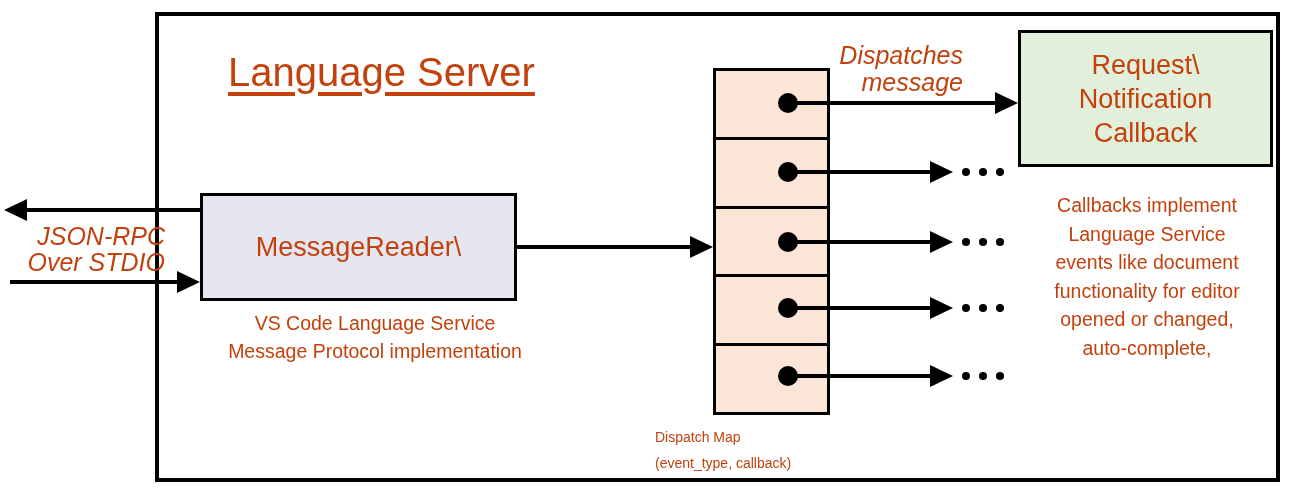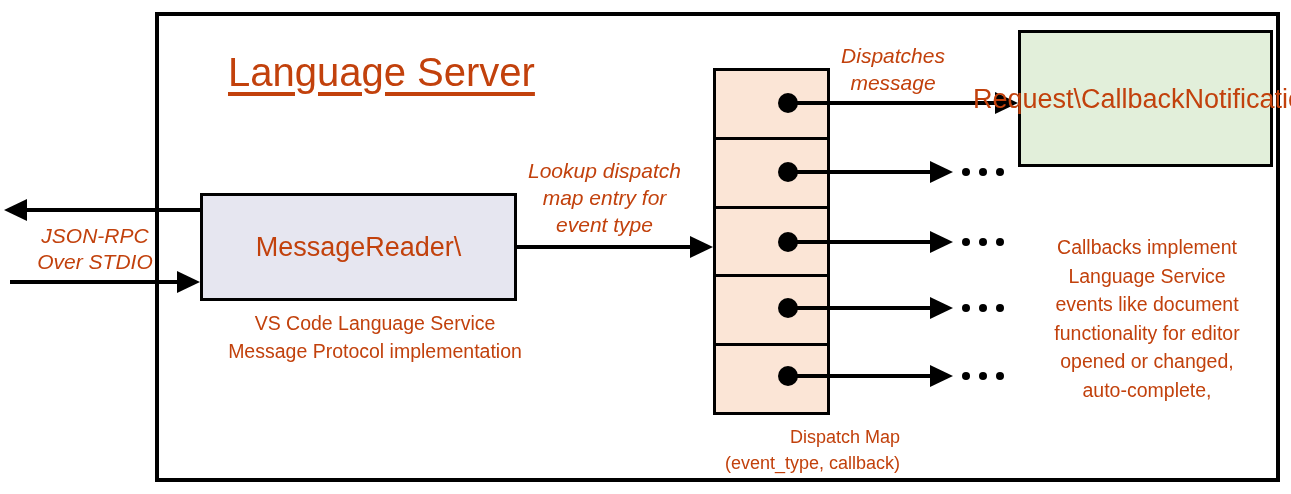--- a/index.html
+++ b/index.html
@@ -32,36 +32,36 @@
   
   #dispatch-map{
     left:713px;top:68px;width:117px;height:347px;
     border:3px solid #000;box-sizing:border-box;
     display:flex;flex-direction:column;
   }
   .dm-cell{flex:1;background:#FBE5D6;border-bottom:3px solid #000;}
   .dm-cell:last-child{border-bottom:none;}
   .dot{width:20px;height:20px;border-radius:50%;background:#000;}
   #dm-caption{
-    left:655px;top:424px;width:245px;text-align:right;
-    font-size:18px;line-height:26px;
+    left:655px;top:424px;width:245px;text-align:left;
+    font-size:14px;line-height:26px;
   }
   
   #callback-box{
     left:1018px;top:30px;width:255px;height:137px;
     background:#E2EFDA;border:3px solid #000;box-sizing:border-box;
-    display:flex;flex-direction:row;align-items:center;justify-content:center;
+    display:flex;flex-direction:column;align-items:center;justify-content:center;
     font-size:27px;line-height:34px;text-align:center;
   }
   #callbacks-note{
     left:1010px;top:191px;width:274px;text-align:center;
-    font-size:19.5px;line-height:28.5px;margin-top:42px;
+    font-size:19.5px;line-height:28.5px;
   }
   
-  .annot{font-style:italic;font-size:21px;line-height:27px;text-align:center;}
+  .annot{font-style:italic;font-size:25px;line-height:27px;text-align:right;}
   #stdio-label{left:25px;top:223px;width:140px;line-height:26px;}
   #lookup-label{left:512px;top:157px;width:185px;}
   #dispatches-label{left:823px;top:42px;width:140px;}
   
   .hline{position:absolute;height:4px;background:#000;}
   .head-right{
     position:absolute;width:0;height:0;
     border-top:11px solid transparent;border-bottom:11px solid transparent;
     border-left:23px solid #000;
   }
@@ -96,25 +96,20 @@
   <div class="abs" id="reader-box">
     <div>MessageReader\</div>
   </div>
   <div class="abs" id="reader-caption">
     <div>VS Code Language Service</div>
     <div>Message Protocol implementation</div>
   </div>
 
   <div class="hline" style="left:517px;top:245px;width:176px;"></div>
   <div class="head-right" style="left:690px;top:236px;"></div>
-  <div class="abs annot" id="lookup-label">
-    <div>Lookup dispatch</div>
-    <div>map entry for</div>
-    <div>event type</div>
-  </div>
 
   <div class="abs" id="dispatch-map">
     <div class="dm-cell"></div>
     <div class="dm-cell"></div>
     <div class="dm-cell"></div>
     <div class="dm-cell"></div>
     <div class="dm-cell"></div>
   </div>
 
   <div class="abs dot" style="left:778px;top:93px;"></div>
@@ -162,22 +157,22 @@
   <div class="hline" style="left:788px;top:374px;width:144px;"></div>
   <div class="head-right" style="left:930px;top:365px;"></div>
   <div class="abs ellipsis" style="left:962px;top:372px;">
       <i></i>
       <i></i>
       <i></i>
     </div>
 
   <div class="abs" id="callback-box">
     <div>Request\</div>
+    <div>Notification</div>
     <div>Callback</div>
-    <div>Notification</div>
   </div>
 
   <div class="abs" id="callbacks-note">
     <div>Callbacks implement</div>
     <div>Language Service</div>
     <div>events like document</div>
     <div>functionality for editor</div>
     <div>opened or changed,</div>
     <div>auto-complete,</div>
   </div>

